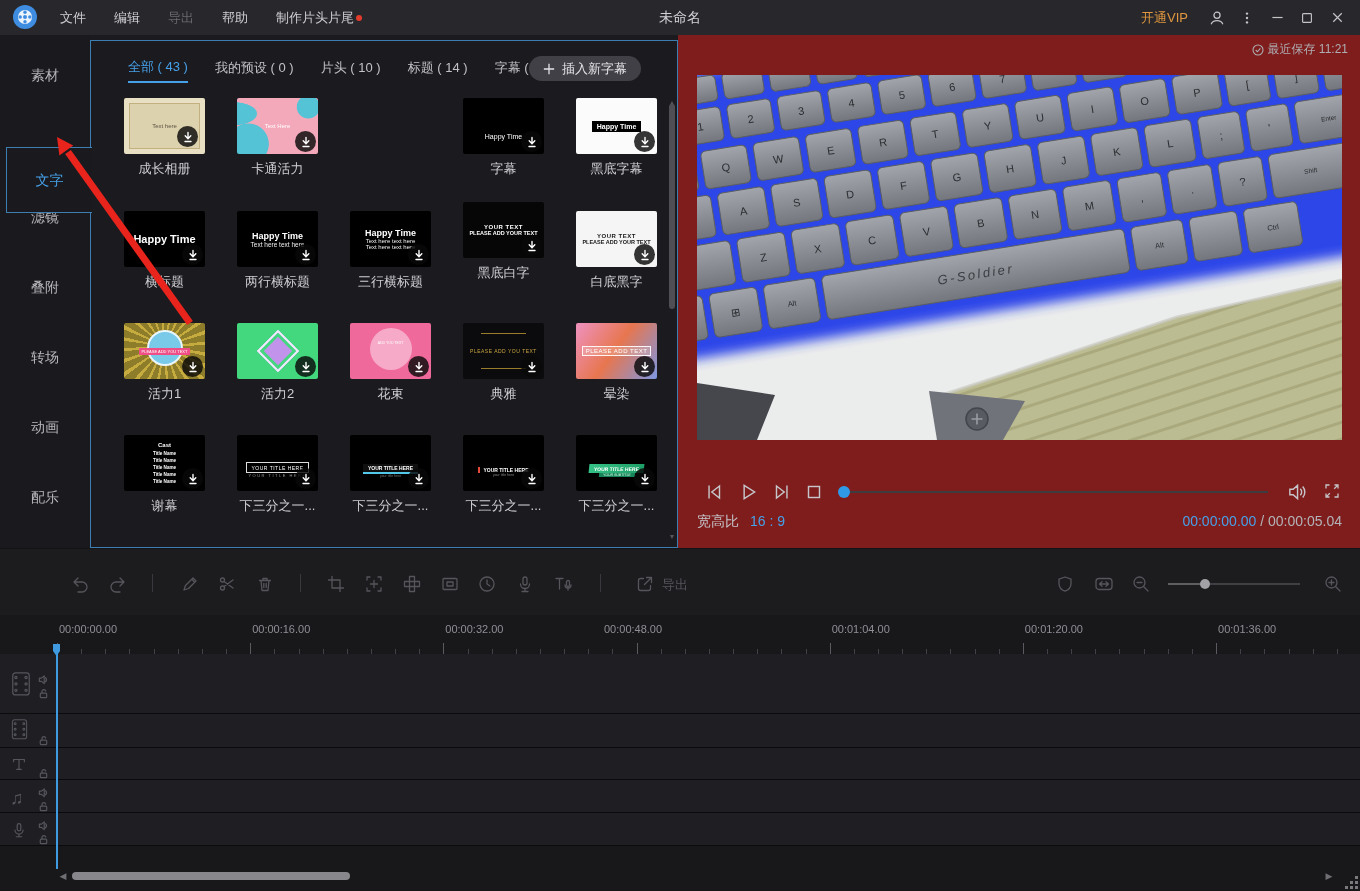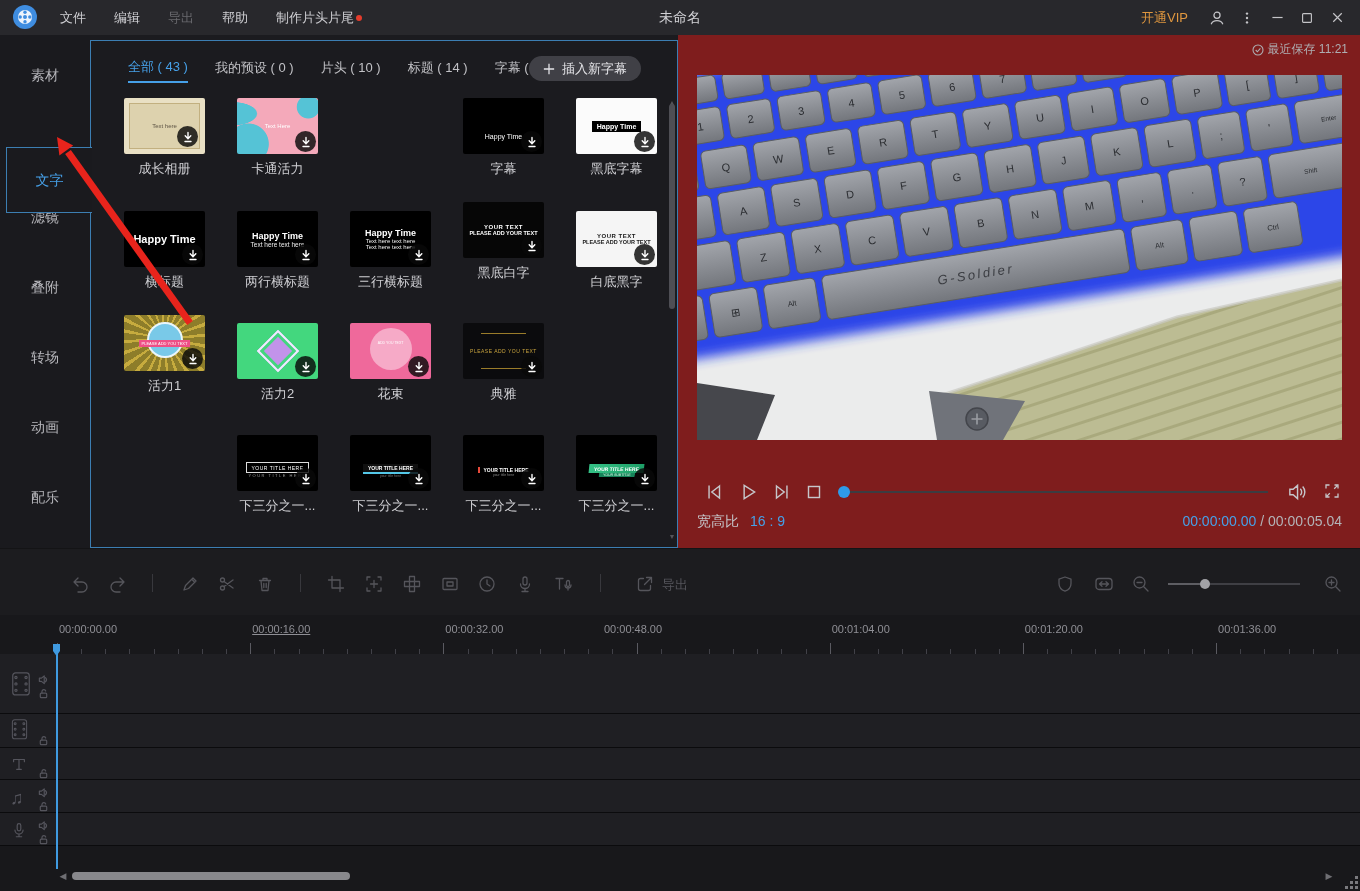--- a/index.html
+++ b/index.html
@@ -289,21 +289,21 @@
             <span class="ln ln0">YOUR TEXT</span>
             <span class="ln ln1">PLEASE ADD YOUR TEXT</span>
             <span class="badge">
               <svg viewBox="0 0 12 12" width="12" height="12" fill="none" stroke="#fff" stroke-width="1.4" stroke-linecap="round">
                 <path d="M6 1.5 V7 M3.2 4.8 L6 7.8 L8.8 4.8 M3 10.5 H9"></path>
               </svg>
             </span>
           </div>
           <div class="tpl-label">白底黑字</div>
         </div>
-        <div class="tpl" style="left: 33px; top: 274px;">
+        <div class="tpl" style="left: 33px; top: 282px;">
           <div class="thumb v-vital-1">
             <i class="deco"></i>
             <span class="ln ln0">PLEASE ADD YOU TEXT</span>
             <span class="badge">
               <svg viewBox="0 0 12 12" width="12" height="12" fill="none" stroke="#fff" stroke-width="1.4" stroke-linecap="round">
                 <path d="M6 1.5 V7 M3.2 4.8 L6 7.8 L8.8 4.8 M3 10.5 H9"></path>
               </svg>
             </span>
           </div>
           <div class="tpl-label">活力1</div>
@@ -335,20 +335,47 @@
           <div class="thumb v-elegant">
             <i class="deco"></i>
             <span class="ln ln0">PLEASE ADD YOU TEXT</span>
             <span class="badge">
               <svg viewBox="0 0 12 12" width="12" height="12" fill="none" stroke="#fff" stroke-width="1.4" stroke-linecap="round">
                 <path d="M6 1.5 V7 M3.2 4.8 L6 7.8 L8.8 4.8 M3 10.5 H9"></path>
               </svg>
             </span>
           </div>
           <div class="tpl-label">典雅</div>
+        </div>
+        <div class="tpl" style="left: 485px; top: 282px;">
+          <div class="thumb v-tint">
+            <span class="ln ln0">PLEASE ADD TEXT</span>
+            <span class="badge">
+              <svg viewBox="0 0 12 12" width="12" height="12" fill="none" stroke="#fff" stroke-width="1.4" stroke-linecap="round">
+                <path d="M6 1.5 V7 M3.2 4.8 L6 7.8 L8.8 4.8 M3 10.5 H9"></path>
+              </svg>
+            </span>
+          </div>
+          <div class="tpl-label">晕染</div>
+        </div>
+        <div class="tpl" style="left: 33px; top: 394px;">
+          <div class="thumb v-cast">
+            <span class="ln ln0">Cast</span>
+            <span class="ln ln1">Title Name</span>
+            <span class="ln ln2">Title Name</span>
+            <span class="ln ln3">Title Name</span>
+            <span class="ln ln4">Title Name</span>
+            <span class="ln ln5">Title Name</span>
+            <span class="badge">
+              <svg viewBox="0 0 12 12" width="12" height="12" fill="none" stroke="#fff" stroke-width="1.4" stroke-linecap="round">
+                <path d="M6 1.5 V7 M3.2 4.8 L6 7.8 L8.8 4.8 M3 10.5 H9"></path>
+              </svg>
+            </span>
+          </div>
+          <div class="tpl-label">谢幕</div>
         </div>
         <div class="tpl" style="left: 146px; top: 394px;">
           <div class="thumb v-lower-1">
             <span class="ln ln0">YOUR TITLE HERE</span>
             <span class="ln ln1">YOUR TITLE HERE</span>
             <span class="badge">
               <svg viewBox="0 0 12 12" width="12" height="12" fill="none" stroke="#fff" stroke-width="1.4" stroke-linecap="round">
                 <path d="M6 1.5 V7 M3.2 4.8 L6 7.8 L8.8 4.8 M3 10.5 H9"></path>
               </svg>
             </span>
@@ -706,21 +733,21 @@
         <svg viewBox="0 0 20 20" width="20" height="20" fill="none" stroke="currentColor" stroke-width="1.3" stroke-linecap="round" stroke-linejoin="round">
           <circle cx="8.5" cy="8.5" r="5.5"></circle>
           <path d="M12.8 12.8 L17 17 M6 8.5 H11 M8.5 6 V11"></path>
         </svg>
       </span>
     </div>
 
   <div class="timeline">
     <div id="ruler">
         <div class="rlabel" style="left: 59px;">00:00:00.00</div>
-        <div class="rlabel" style="left: 252.17px; text-decoration: underline;">00:00:16.00</div>
+        <div class="rlabel" style="left: 252.17px;">00:00:16.00</div>
         <div class="rlabel" style="left: 445.34px;">00:00:32.00</div>
         <div class="rlabel" style="left: 604px;">00:00:48.00</div>
         <div class="rlabel" style="left: 831.68px;">00:01:04.00</div>
         <div class="rlabel" style="left: 1024.85px;">00:01:20.00</div>
         <div class="rlabel" style="left: 1218.02px;">00:01:36.00</div>
         <div class="tick" style="left: 57px; top: 28px; height: 11px; background: rgb(90, 90, 97);"></div>
         <div class="tick" style="left: 81.1px; top: 34px; height: 5px; background: rgb(65, 65, 72);"></div>
         <div class="tick" style="left: 105.3px; top: 34px; height: 5px; background: rgb(65, 65, 72);"></div>
         <div class="tick" style="left: 129.4px; top: 34px; height: 5px; background: rgb(65, 65, 72);"></div>
         <div class="tick" style="left: 153.6px; top: 34px; height: 5px; background: rgb(65, 65, 72);"></div>

